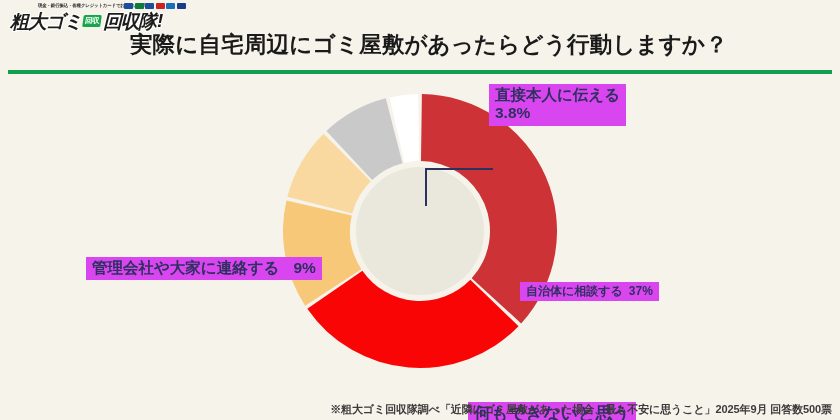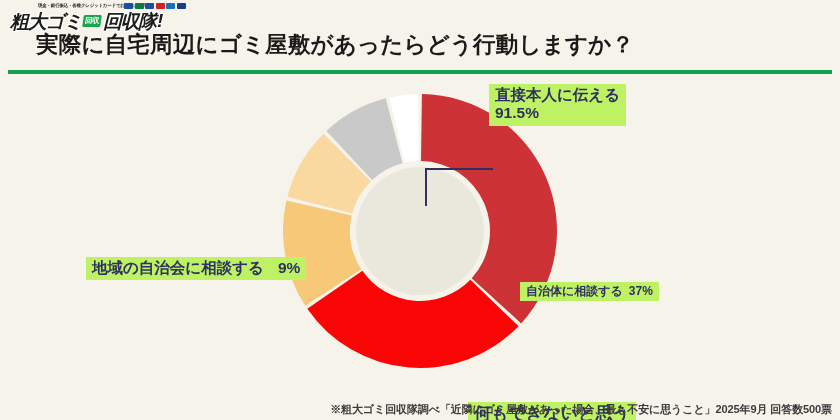--- a/index.html
+++ b/index.html
@@ -93,22 +93,21 @@
       1.2px 0 0 #ffffff, -1.2px 0 0 #ffffff,
       0 1.2px 0 #ffffff, 0 -1.2px 0 #ffffff;
   }
 
   
   #title-row {
     position: absolute;
     left: 0;
     top: 34px;
     width: 728px;
-    text-align: left;
-    padding-left: 36px;
+    text-align: right;
   }
   #page-title {
     font-size: 22.5px;
     font-weight: bold;
     color: #1a1a1a;
     letter-spacing: 0.2px;
     line-height: 1;
     white-space: nowrap;
   }
   #title-rule {
@@ -130,21 +129,21 @@
   }
   #donut-svg {
     position: absolute;
     left: 283px;
     top: 2px;
   }
 
   
   .callout {
     position: absolute;
-    background: #bef264;
+    background: #d946ef;
     color: #2e3060;
     font-weight: bold;
     line-height: 1.18;
     padding: 2px 6px 3px 6px;
     white-space: nowrap;
   }
   .callout .pct {
     font-weight: bold;
   }
   #callout-direct {
@@ -247,26 +246,26 @@
         <path d="M 106.46135101970452 21.44704826003172 A 137 137 0 0 1 135.08718129353707 18.01335421072531 L 136.0226473762598 85.0068233193487 A 70 70 0 0 0 121.39631073999502 86.76126553432277 Z" fill="#ffffff"></path>
       </g>
     <circle cx="137" cy="155" r="64" fill="#eae7dc"></circle>
   </svg>
 
   <div class="leader-line" id="leader-h"></div>
   <div class="leader-line" id="leader-v"></div>
 
   <div class="callout" id="callout-direct">
     <div>直接本人に伝える</div>
-    <div class="pct">91.5%</div>
+    <div class="pct">3.8%</div>
   </div>
 
 
   <div class="callout" id="callout-assoc">
-    <span>地域の自治会に相談する</span><span class="pct">9%</span>
+    <span>管理会社や大家に連絡する</span><span class="pct">9%</span>
   </div>
 
 
   <div class="callout" id="callout-muni">
     <span>自治体に相談する</span><span class="pct">37%</span>
   </div>
 
   <div class="callout" id="callout-nothing">
     <div>何もできないと思う</div>
 

